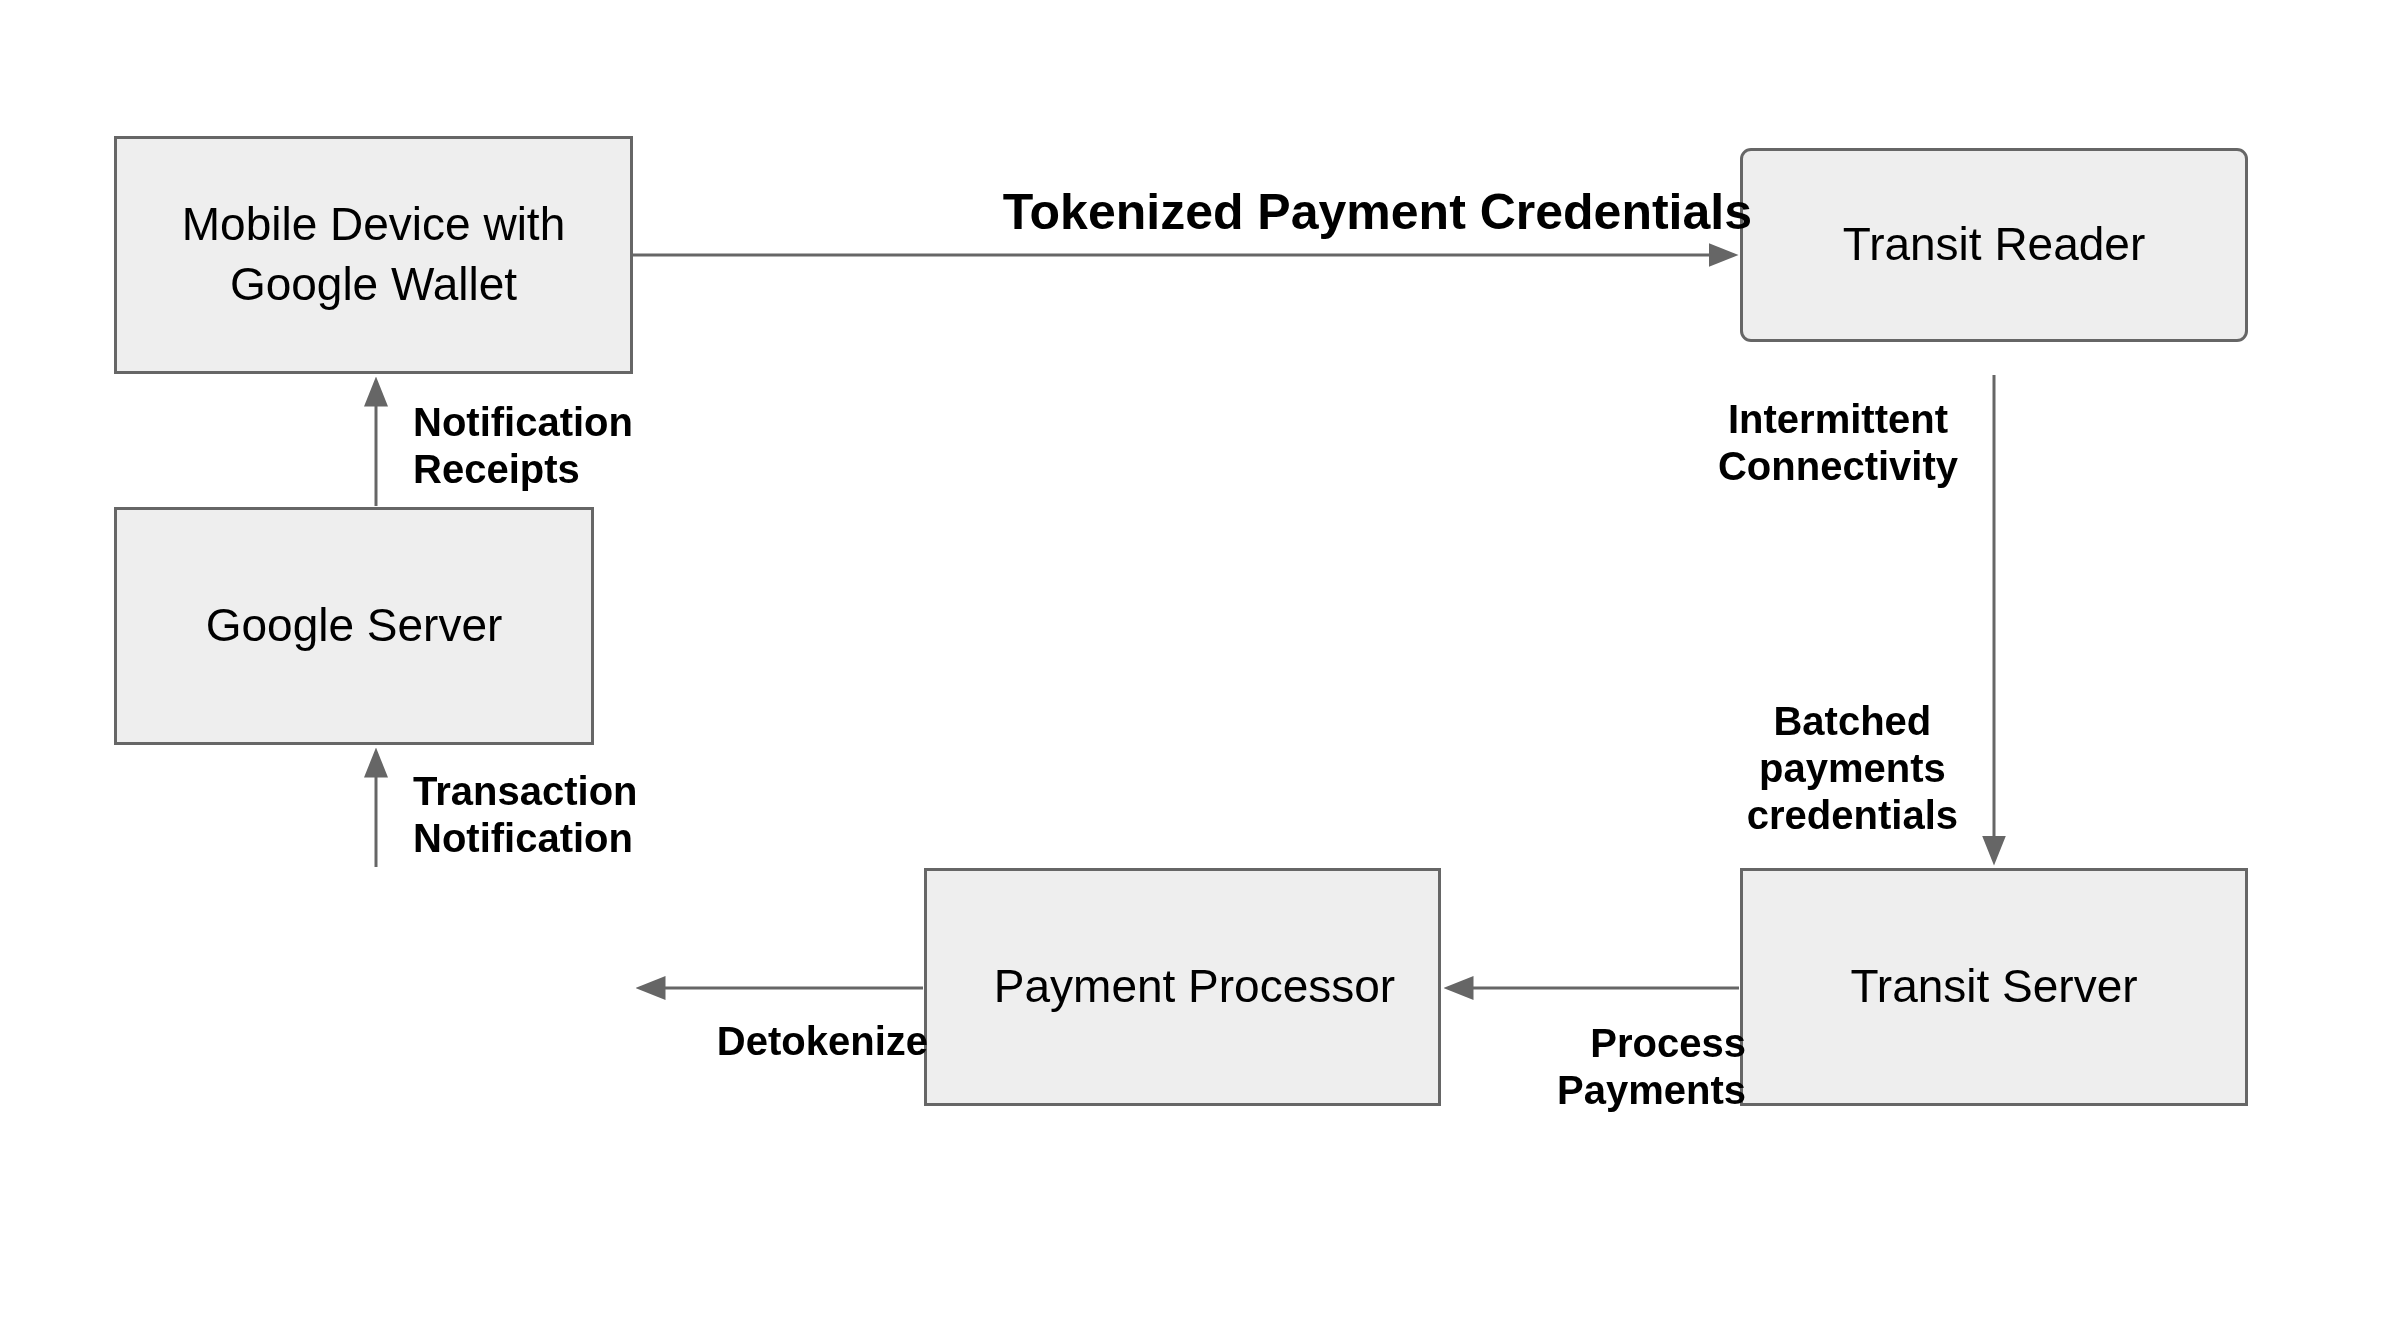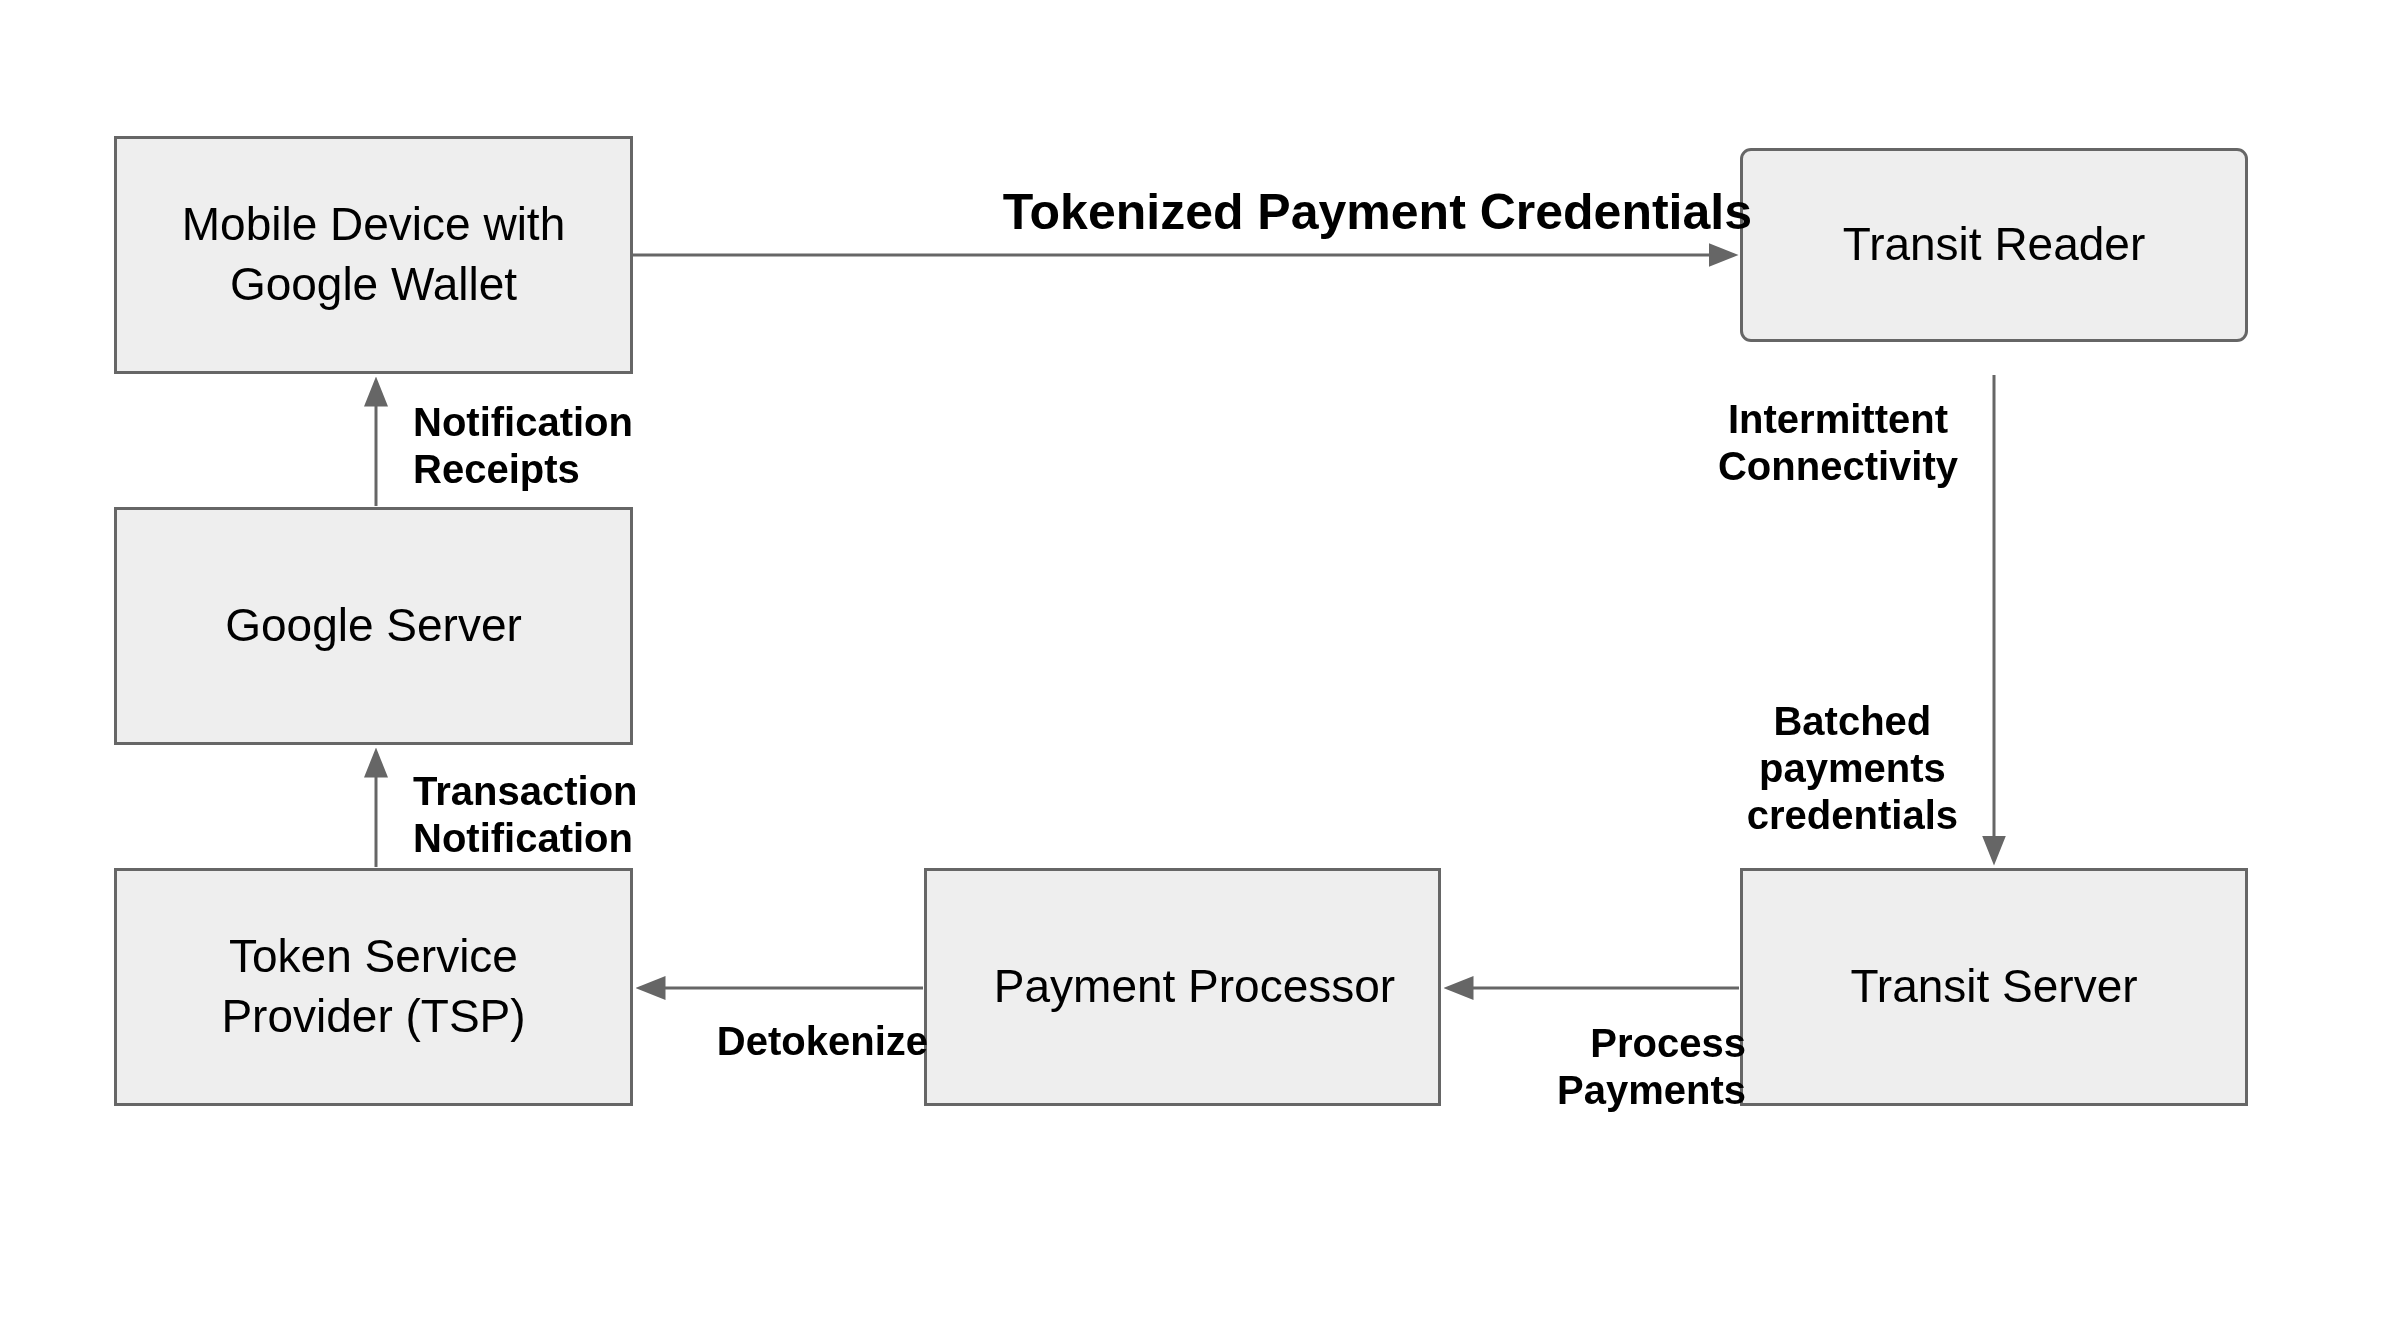--- a/index.html
+++ b/index.html
@@ -29,21 +29,21 @@
   .edge-label.big{font-size:50px;}
   .align-right{text-align:center;}
   .align-center{text-align:right;}
   svg.edges{position:absolute; left:0; top:0; pointer-events:none;}
   svg.edges line{stroke:var(--arrow); stroke-width:3;}
   #arrowhead path{fill:var(--arrow);}
 
   
   .n-mobile   {left:98px;   top:136px; width:519px; height:238px;}
   .n-reader   {left:1724px; top:148px; width:508px; height:194px;border-radius:11px;}
-  .n-google   {left:98px;   top:507px; width:519px; height:238px;}
+  .n-google   {left:98px;   top:507px; width:480px; height:238px;}
   .n-tsp      {left:98px;   top:868px; width:519px; height:238px;}
   .n-processor{left:908px;  top:868px; width:517px; height:238px;padding-left:24px;}
   .n-server   {left:1724px; top:868px; width:508px; height:238px;}
 
   
   .l-tokenized   {left:636px;  top:183px; width:1100px; text-align:right;}
   .l-notif       {left:397px;  top:399px;}
   .l-transaction {left:397px;  top:768px;}
   .l-intermittent{right:447px; top:396px;}
   .l-batched     {right:447px; top:698px;}
@@ -72,24 +72,20 @@
   <div class="node n-mobile">
     <span class="node-label">Mobile Device with
 Google Wallet</span>
   </div>
   <div class="node n-reader">
     <span class="node-label">Transit Reader</span>
   </div>
   <div class="node n-google">
     <span class="node-label">Google Server</span>
   </div>
-  <div class="node n-tsp">
-    <span class="node-label">Token Service
-Provider (TSP)</span>
-  </div>
   <div class="node n-processor">
     <span class="node-label">Payment Processor</span>
   </div>
   <div class="node n-server">
     <span class="node-label">Transit Server</span>
   </div>
 
   <div class="edge-label big l-tokenized">Tokenized Payment Credentials</div>
   <div class="edge-label l-notif">Notification
 Receipts</div>

